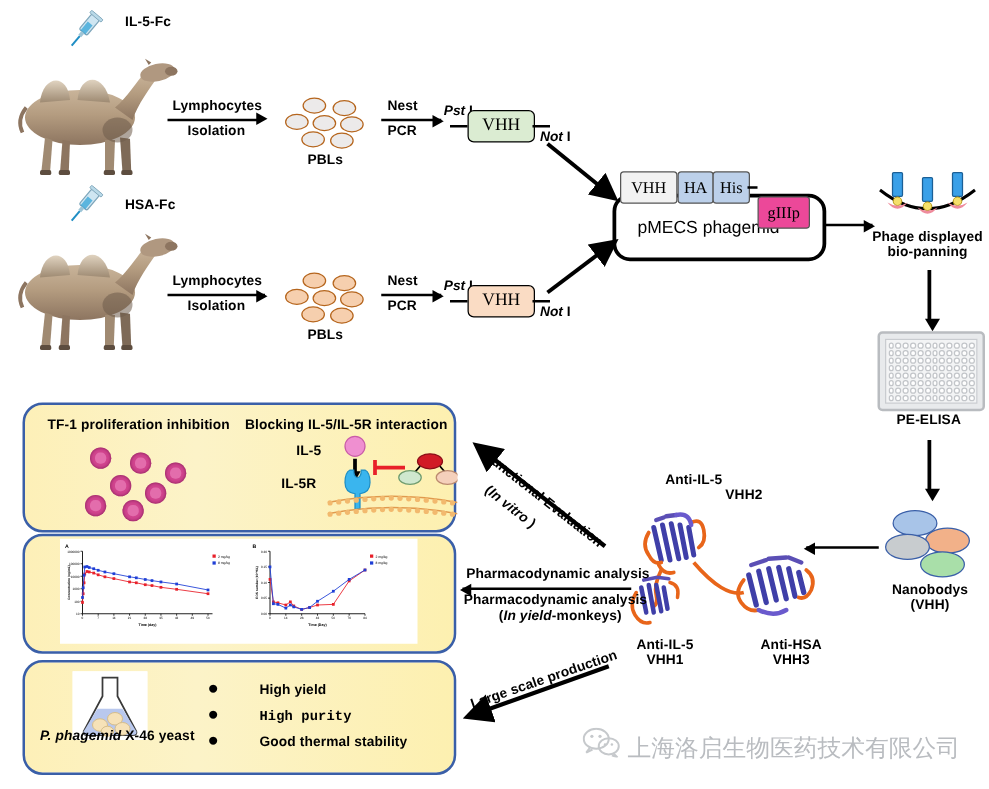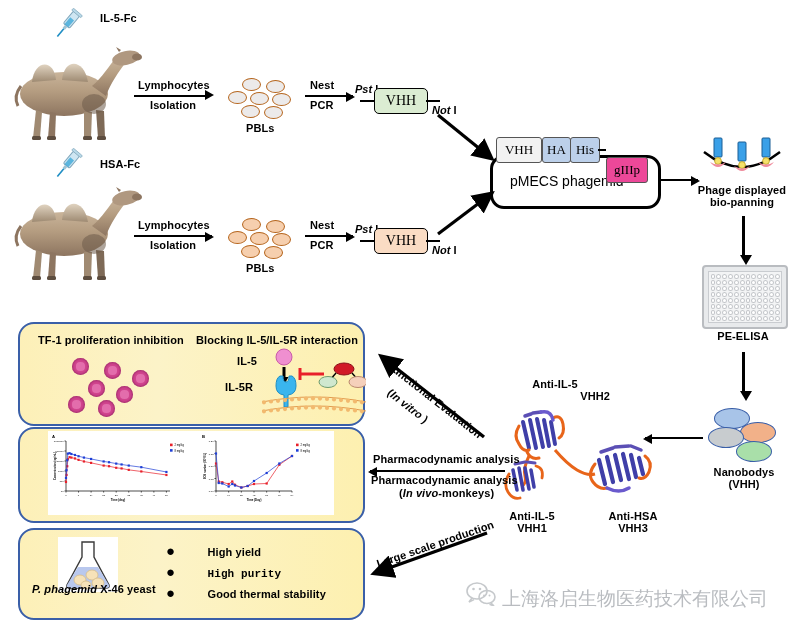--- a/index.html
+++ b/index.html
@@ -450,21 +450,21 @@
 </svg>
 <div class="diag lbl" style="left:389px;top:358px;transform:rotate(38deg);">Functional Evaluation</div>
 <div class="diag lbl" style="left:389px;top:385px;transform:rotate(38deg);">
   <span>(</span><span class="ital">In vitro</span><span> )</span>
 </div>
 
 <div class="abs lbl" style="left:373px;top:453px;">Pharmacodynamic analysis</div>
 <div class="arrow-h left" style="left:370px;top:470px;width:135px;"></div>
 <div class="abs lbl" style="left:371px;top:474px;">Pharmacodynamic analysis</div>
 <div class="abs lbl" style="left:399px;top:487px;">
-  <span>(</span><span class="ital">In vivo</span><span>-monkeys)</span>
+  <span>(</span><span class="ital">In yield</span><span>-monkeys)</span>
 </div>
 
 <svg class="abs" style="left:365px;top:525px;" width="130" height="60" viewBox="0 0 130 60">
   <line x1="122" y1="8" x2="10" y2="48" stroke="#000" stroke-width="3.4" marker-end="url(#ah3)"></line>
   <defs>
     <marker id="ah3" markerWidth="7" markerHeight="7" refX="5.5" refY="3.5" orient="auto">
       <path d="M0,0 L7,3.5 L0,7 Z" fill="#000"></path>
     </marker>
   </defs>
 </svg>

